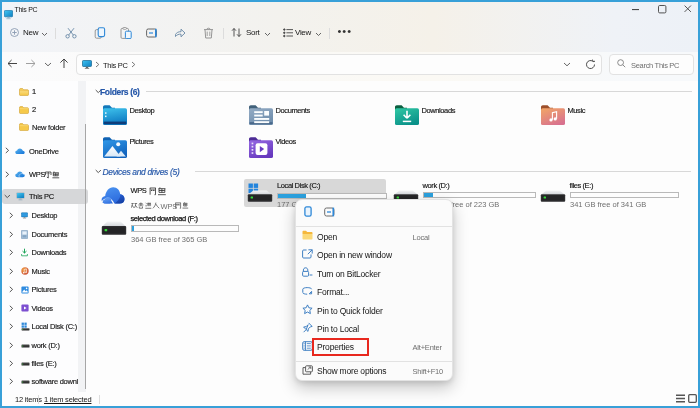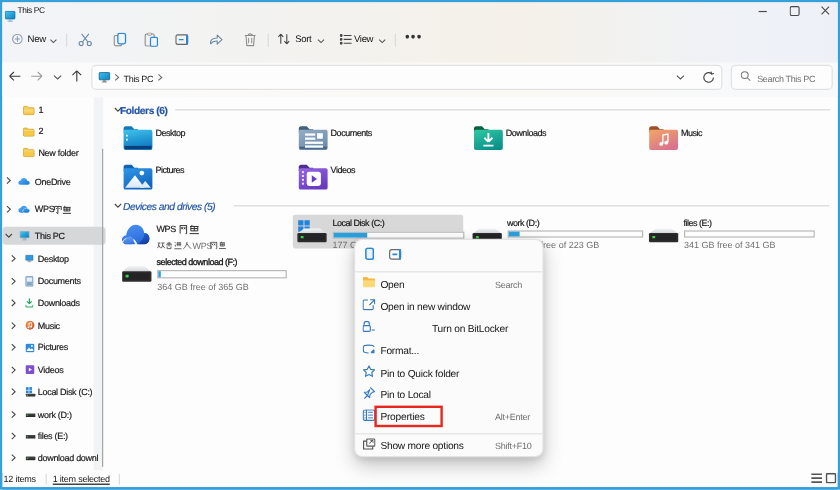--- a/index.html
+++ b/index.html
@@ -356,21 +356,21 @@
       <circle cx="1.7" cy="2" r="0.5" fill="#49d84a"></circle>
     </svg>
 <div class="ab sideitem th" style="left:29.5px;top:357.2px;">files (E:)</div>
 <svg class="ab" style="left:6.5px;top:376px;" width="5" height="7" viewBox="0 0 5 7">
       <use href="#chev"></use>
     </svg>
 <svg class="ab" style="left:18.5px;top:377.5px;" width="9" height="4" viewBox="0 0 9 4">
       <rect x="0.5" y="0.5" width="8" height="3" rx="0.5" fill="url(#driveg)"></rect>
       <circle cx="1.7" cy="2" r="0.5" fill="#49d84a"></circle>
     </svg>
-<div class="ab sideitem th" style="left:29.5px;top:375.2px;">download downl</div>
+<div class="ab sideitem th" style="left:29.5px;top:375.2px;">software downl</div>
 
 <div class="ab" style="left:82.5px;top:122px;width:1.5px;height:265px;background:#a6a6a6;"></div>
 
 
 <svg class="ab" style="left:93px;top:87px;" width="7" height="5" viewBox="0 0 7 5">
       <use href="#chevd"></use>
     </svg>
 <div class="ab txt hdr th" style="left:98px;top:85px;font-weight:bold;">Folders (6)</div>
 <div class="ab hline" style="left:143.5px;top:89px;width:546px;"></div>
 
@@ -580,21 +580,21 @@
       <rect x="1.8" y="6" width="24.4" height="8.8" rx="1" fill="#2d2d2f"></rect>
       <rect x="3.2" y="7.2" width="21.6" height="6" rx="0.5" fill="#242426"></rect>
       <rect x="4.6" y="9" width="2.6" height="2.2" rx="0.5" fill="#35d83a"></rect>
     </svg>
 <div class="ab bar" style="left:128.5px;top:222.5px;width:108px;height:7px;">
       <div class="fill" style="width:2px;height:5px;"></div>
     </div>
 <div class="ab txt gray" style="left:129px;top:232.5px;font-size:7.5px;">364 GB free of 365 GB</div>
 
 
-<div class="ab txt" style="left:1px;top:392.5px;font-size:7.5px;letter-spacing:-0.2px;">12 items</div>
+<div class="ab txt" style="left:13px;top:392.5px;font-size:7.5px;letter-spacing:-0.2px;">12 items</div>
 <div class="ab vline" style="left:35.5px;top:393px;height:9px;"></div>
 <div class="ab txt" style="left:42px;top:392.5px;font-size:7.5px;letter-spacing:-0.2px;text-decoration:underline;">1 item selected</div>
 <div class="ab vline" style="left:96.5px;top:393px;height:9px;"></div>
 <svg class="ab" style="left:674px;top:392px;" width="9" height="9">
       <path d="M0 1.2 H9 M0 4.5 H9 M0 7.8 H9" stroke="#555" stroke-width="1.4"></path>
     </svg>
 <svg class="ab" style="left:686px;top:392px;" width="9" height="9">
       <rect x="0.7" y="0.7" width="7.6" height="7.6" rx="1" fill="none" stroke="#555" stroke-width="1.3"></rect>
     </svg>
 <div class="ab" style="left:0px;top:404px;width:696px;height:2px;background:#38a0d8;"></div>
@@ -610,32 +610,32 @@
       <path d="M3 5 H7" stroke="#2e88d8" stroke-width="1.3"></path>
       <path d="M9.3 0.6 V9.4" stroke="#2e88d8" stroke-width="1.7"></path>
     </svg>
 <div class="ab sep" style="left:294px;top:223.5px;width:156px;"></div>
 
 <svg class="ab" style="left:299.5px;top:228px;" width="11" height="10" viewBox="0 0 11 10">
       <path d="M0.5 1.8 C0.5 1.2 0.9 0.8 1.5 0.8 H4 L5.2 2 H9.5 C10.1 2 10.5 2.4 10.5 3 V4 H0.5 Z" fill="#f5b83d"></path>
       <path d="M0.5 4 H10.5 V8.4 C10.5 9 10.1 9.4 9.5 9.4 H1.5 C0.9 9.4 0.5 9 0.5 8.4 Z" fill="#fbd978"></path>
     </svg>
 <div class="ab txt mi" style="left:315px;top:229.5px;">Open</div>
-<div class="ab short" style="left:410.5px;top:230.5px;">Search</div>
+<div class="ab short" style="left:410.5px;top:230.5px;">Local</div>
 <svg class="ab" style="left:299.5px;top:246.5px;" width="11" height="10" viewBox="0 0 11 10">
       <path d="M4.6 1 H1.6 C1 1 0.6 1.4 0.6 2 V8 C0.6 8.6 1 9 1.6 9 H8 C8.6 9 9 8.6 9 8 V5.4" fill="none" stroke="#3679c0" stroke-width="0.95"></path>
       <path d="M6.4 0.8 H10.2 V4.6 M10.2 0.8 L5.8 5.2" fill="none" stroke="#3679c0" stroke-width="0.95"></path>
     </svg>
 <div class="ab txt mi" style="left:315px;top:248px;">Open in new window</div>
 <svg class="ab" style="left:299.5px;top:265px;" width="11" height="10" viewBox="0 0 11 10">
       <path d="M1.4 4.6 V3 C1.4 1.7 2.4 0.8 3.6 0.8 C4.8 0.8 5.8 1.7 5.8 3 V4.6" fill="none" stroke="#3679c0" stroke-width="0.95"></path>
       <rect x="0.6" y="4.4" width="6" height="4.8" rx="1" fill="none" stroke="#3679c0" stroke-width="0.95"></rect>
       <path d="M7.6 8 H10.4" stroke="#3679c0" stroke-width="0.95"></path>
     </svg>
-<div class="ab txt mi" style="left:315px;top:266.5px;margin-left:43px;">Turn on BitLocker</div>
+<div class="ab txt mi" style="left:315px;top:266.5px;">Turn on BitLocker</div>
 <svg class="ab" style="left:299.5px;top:283.5px;" width="11" height="10" viewBox="0 0 11 10">
       <path d="M0.8 6.4 V3.2 C0.8 2.2 3 1.6 5.2 1.6 C7.4 1.6 9.6 2.2 9.6 3.2" fill="none" stroke="#3679c0" stroke-width="0.95"></path>
       <path d="M0.8 6.6 C0.8 7.6 3 8.2 5.2 8.2" fill="none" stroke="#3679c0" stroke-width="0.95"></path>
       <path d="M9.6 5.4 L7.2 7.8 M9.6 5.4 V7.8 H7.2" fill="none" stroke="#3679c0" stroke-width="0.95"></path>
     </svg>
 <div class="ab txt mi" style="left:315px;top:285px;">Format...</div>
 <svg class="ab" style="left:299.5px;top:301.5px;" width="11" height="11" viewBox="0 0 11 11">
       <path d="M5.5 0.9 L6.9 3.8 L10.1 4.2 L7.8 6.4 L8.4 9.6 L5.5 8 L2.6 9.6 L3.2 6.4 L0.9 4.2 L4.1 3.8 Z" fill="none" stroke="#3679c0" stroke-width="0.95" stroke-linejoin="round"></path>
     </svg>
 <div class="ab txt mi" style="left:315px;top:303.5px;">Pin to Quick folder</div>

